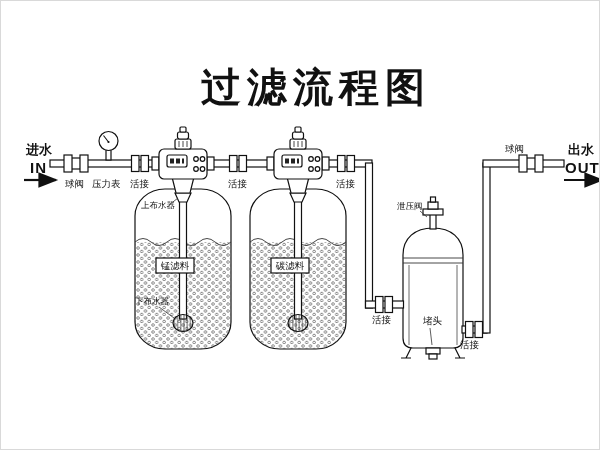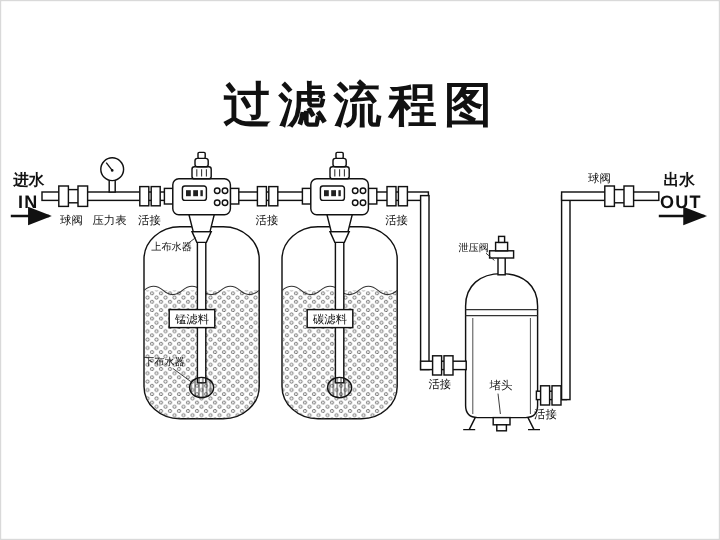--- a/index.html
+++ b/index.html
@@ -1,16 +1,16 @@
 <!DOCTYPE html>
 <html><head>
 <meta charset="utf-8">
 <style>
   html,body{margin:0;padding:0;background:#ffffff;}
-  .frame{position:relative;width:600px;height:450px;background:#fff;border:1px solid #d9d9d9;box-sizing:border-box;font-family:"Liberation Sans","DejaVu Sans",sans-serif;overflow:hidden;}
+  .frame{position:relative;width:600px;height:450px;background:#fff;border:1px solid #d9d9d9;box-sizing:border-box;font-family:"Liberation Sans","DejaVu Sans",sans-serif;overflow:hidden;padding-left:15px;}
   svg{display:block;}
   text{fill:#111;font-family:"Liberation Sans","DejaVu Sans",sans-serif;}
   .t-title{font-size:40px;font-weight:bold;letter-spacing:6px;}
   .t-io-cn{font-size:13px;font-weight:bold;}
   .t-io-en{font-size:15px;font-weight:bold;letter-spacing:1px;}
   .t-label{font-size:9.5px;}
   .t-small{font-size:8.5px;}
   .pipe{fill:#fff;stroke:#111;stroke-width:1.2;}
   .shape{fill:#fff;stroke:#111;stroke-width:1.2;}
   .thin{stroke:#333;stroke-width:0.9;fill:none;}

